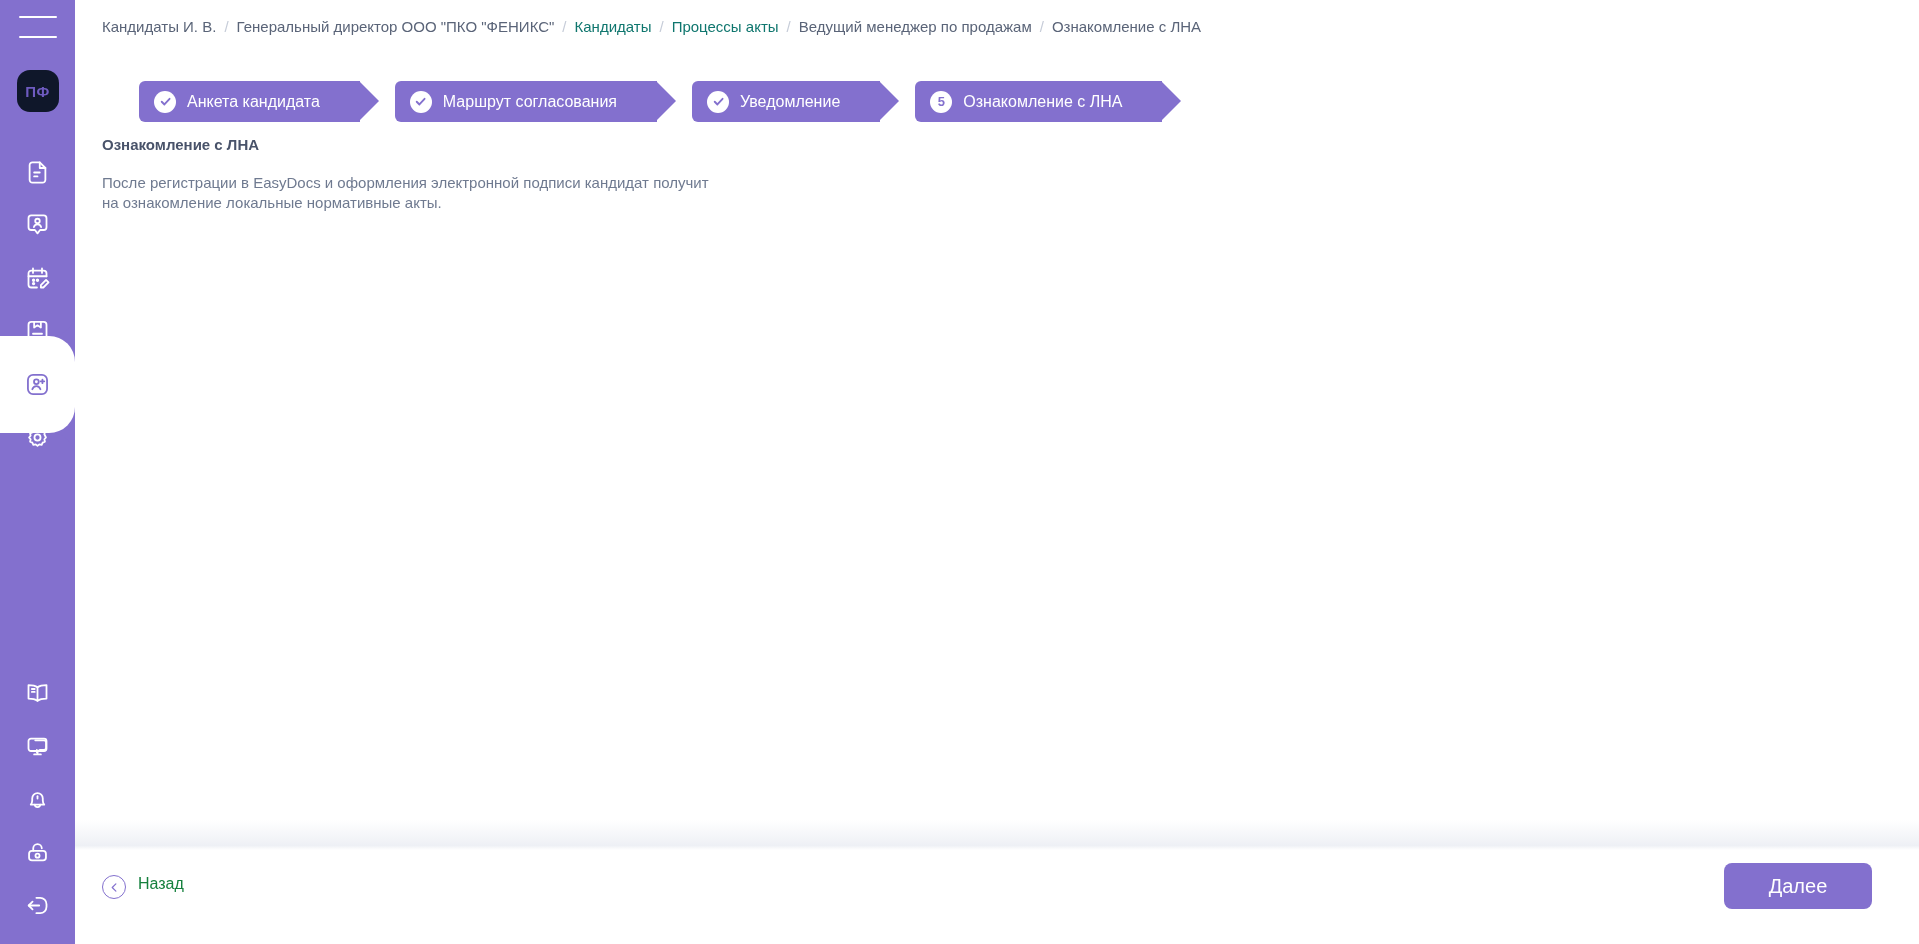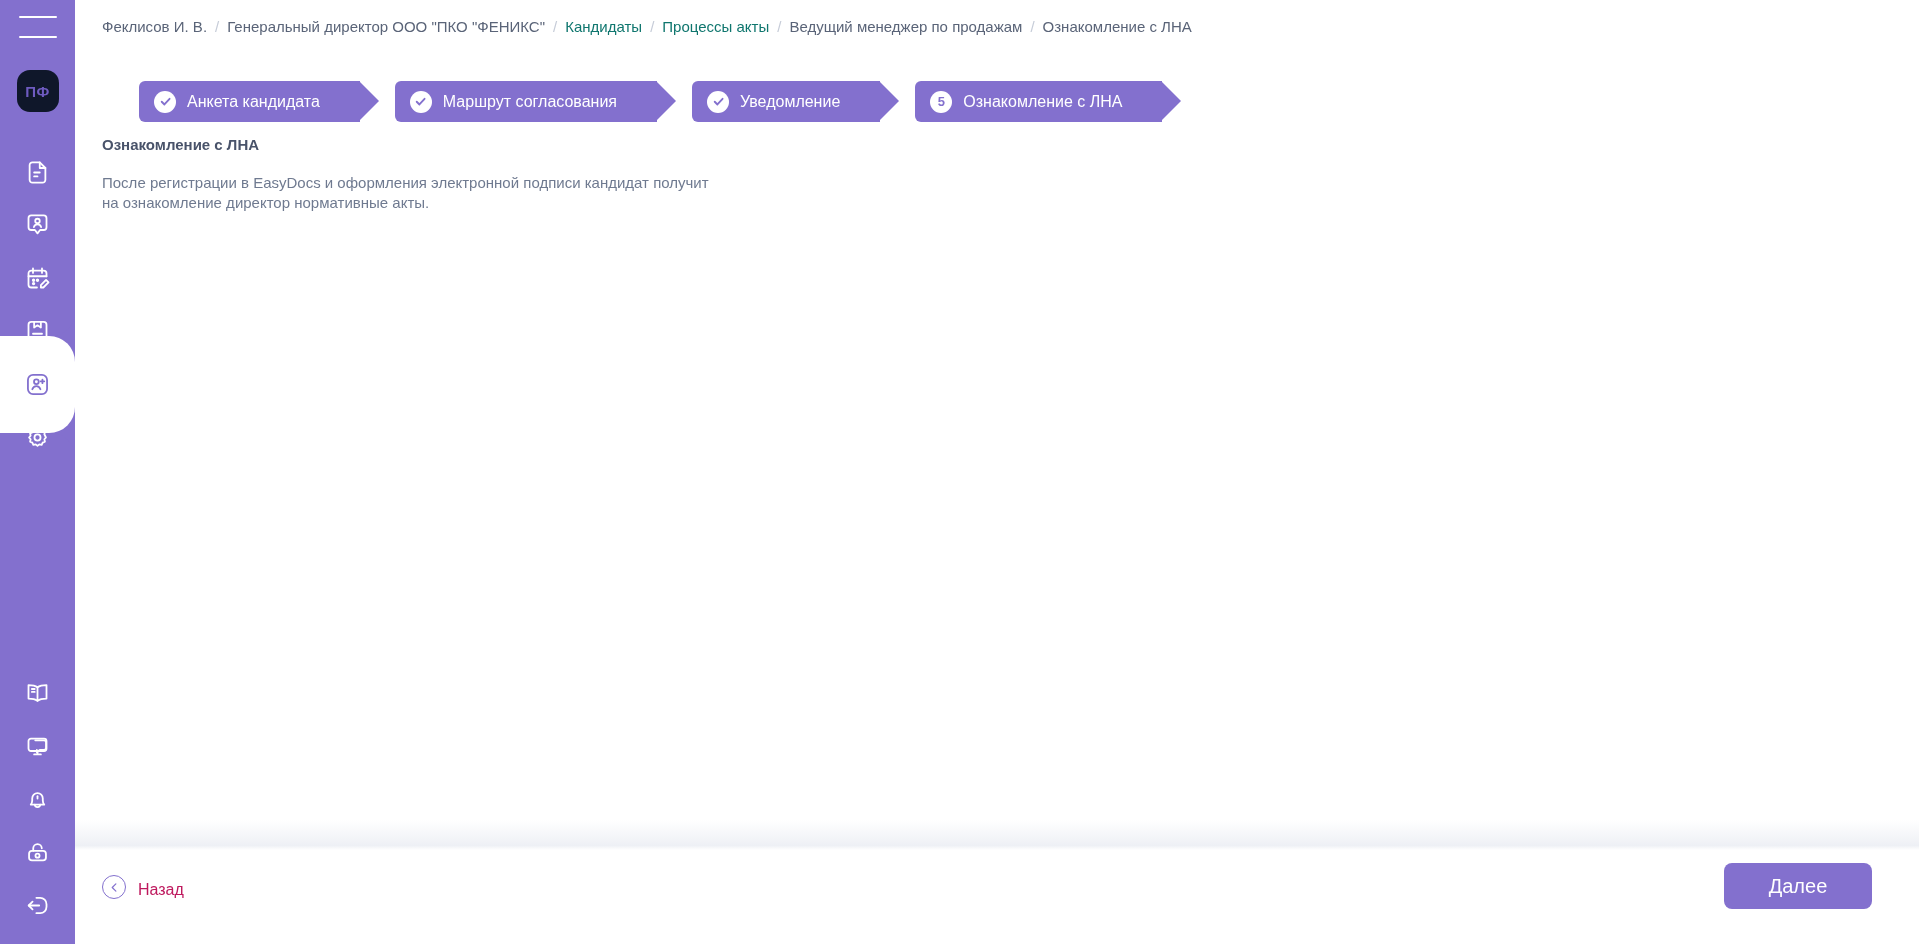--- a/index.html
+++ b/index.html
@@ -130,22 +130,22 @@
   .footer-sep {
     position: absolute; left: 0; top: 820px; width: 1844px; height: 30px;
     background: linear-gradient(to bottom, rgba(255,255,255,0) 0%, #eef0f5 85%, #ffffff 100%);
   }
   .footer {
     position: absolute; left: 0; bottom: 0; width: 1844px; height: 94px;
     background: #ffffff;
   }
   .back-btn {
     position: absolute; left: 27px; top: 25px;
-    display: flex; align-items: flex-end; cursor: pointer;
-    color: #be185d; font-size: 16px;
+    display: flex; align-items: flex-start; cursor: pointer;
+    color: #15803d; font-size: 16px;
   }
   .back-btn .circ {
     width: 24px; height: 24px; border-radius: 50%;
     border: 1.6px solid #8370ce;
     display: flex; align-items: center; justify-content: center;
     margin-right: 12px;
   }
   .back-btn .circ svg { width: 11px; height: 11px; display:block; }
   .next-btn {
     position: absolute; right: 47px; top: 13px;
@@ -286,21 +286,21 @@
               <path d="M7.6 8.6 4.2 12l3.4 3.4"></path>
           </svg>
         </span>
       </div>
     </div>
   </nav>
 
   <main class="main">
 
     <div class="breadcrumb">
-      <span class="bc-item">Феклисов И. В.</span>
+      <span class="bc-item">Кандидаты И. В.</span>
       <span class="bc-sep">/</span>
       <span class="bc-item">Генеральный директор ООО "ПКО "ФЕНИКС"</span>
       <span class="bc-sep">/</span>
       <span class="bc-item muted">Кандидаты</span>
       <span class="bc-sep">/</span>
       <span class="bc-item muted">Процессы акты</span>
       <span class="bc-sep">/</span>
       <span class="bc-item">Ведущий менеджер по продажам</span>
       <span class="bc-sep">/</span>
       <span class="bc-item">Ознакомление с ЛНА</span>
@@ -339,21 +339,21 @@
       <div class="step current">
         <span class="marker">
           <span class="num">5</span>
         </span>
         <span>Ознакомление с ЛНА</span>
       </div>
     </div>
 
     <div class="content">
       <h2>Ознакомление с ЛНА</h2>
-      <p>После регистрации в EasyDocs и оформления электронной подписи кандидат получит на ознакомление директор нормативные акты.</p>
+      <p>После регистрации в EasyDocs и оформления электронной подписи кандидат получит на ознакомление локальные нормативные акты.</p>
     </div>
 
     <div class="footer-sep"></div>
 
     <div class="footer">
       <div class="back-btn">
         <span class="circ">
           <svg viewBox="0 0 24 24" fill="none" stroke="#8370ce" stroke-width="2.6" stroke-linecap="round" stroke-linejoin="round">
               <path d="M15 4 7 12l8 8"></path>
             </svg>

